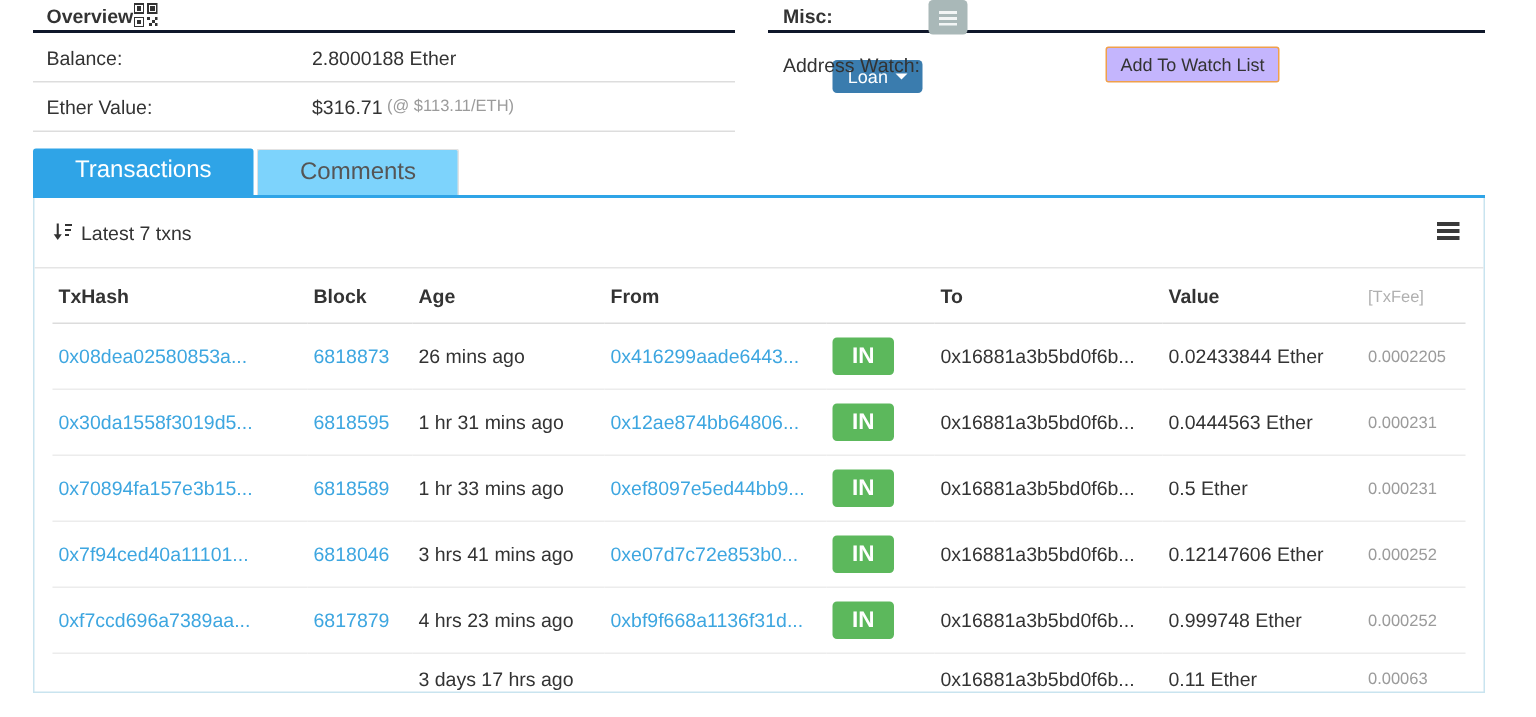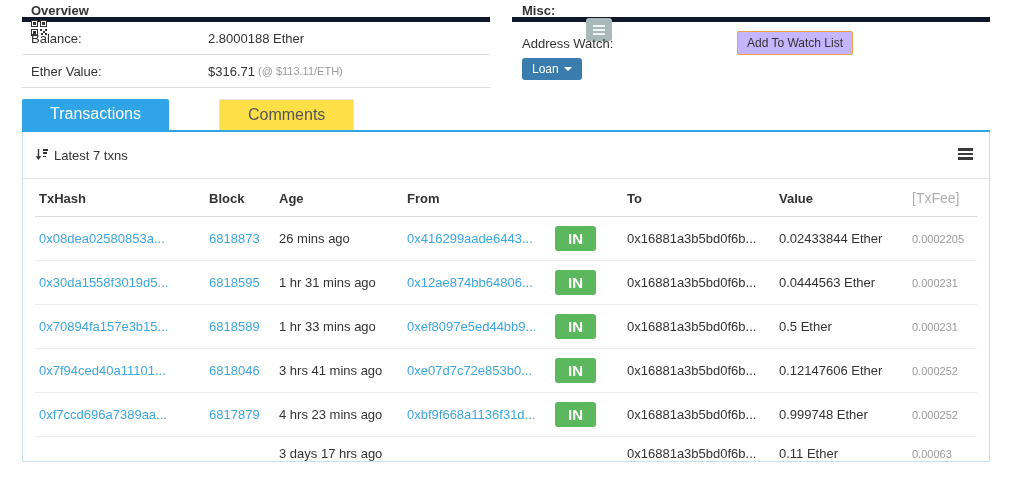--- a/index.html
+++ b/index.html
@@ -13,22 +13,21 @@
 
   
   .top-section { display: flex; padding: 0 34px 0 22px; }
   .overview-panel { width: 468px; flex: none; }
   .top-gap { width: 22px; flex: none; }
   .misc-panel { flex: 1; }
 
   .panel-head {
     height: 22px; display: flex; align-items: flex-start;
     justify-content: flex-start; padding-left: 9px;
-    border-bottom: 5px solid #0f172a;
-    flex-direction: column;
+    border-bottom: 2px solid #0f172a;
   }
   .panel-head .head-title { font-weight: bold; color: #333; padding-top: 3px; }
 
   .kv-row { display: flex; align-items: center; height: 33px; border-bottom: 1px solid #ddd; padding-left: 9px; }
   .kv-row.last { border-bottom: none; }
   .kv-label { width: 177px; flex: none; }
   .kv-value { color: #333; }
   .rate-note { color: #9b9b9b; font-size: 11px; margin-left: 3px; }
 
   .misc-head { padding-left: 10px; }
@@ -56,41 +55,41 @@
   .tabs {
     margin: 11px 34px 0 22px;
     border-bottom: 2px solid #2fa4e7;
     display: flex;
   }
   .tab {
     padding: 6px 28px; font-size: 16px; cursor: pointer; margin-right: 2px;
     border-radius: 2px 2px 0 0;
   }
   .tab.active { background: #2fa4e7; color: #fff; }
-  .tab.inactive { background: #fde047; color: #555; border: 1px solid #e2e2e2; border-bottom: none; margin-left: 48px; }
+  .tab.inactive { background: #7dd3fc; color: #555; border: 1px solid #e2e2e2; border-bottom: none; }
 
   
   .tx-panel {
     margin: 0 34px 0 22px;
     border: 1px solid #c9e4ef; border-top: none;
     height: 330px;
   }
   .latest-bar {
     display: flex; justify-content: space-between; align-items: center;
     padding: 14px 12px 13px 12px; border-bottom: 1px solid #e5e5e5;
   }
   .latest-left { display: flex; align-items: center; gap: 6px; }
   .menu-btn { background: none; border: none; cursor: pointer; padding: 2px 4px; }
 
   table.tx-table { width: calc(100% - 24px); margin: 0 12px; border-collapse: collapse; table-layout: fixed; }
   .tx-table th {
     text-align: left; font-weight: bold; font-size: 13px; color: #333;
     padding: 11px 4px 10px 4px; border-bottom: 1px solid #dcdcdc;
   }
-  .tx-table th.txfee-h { color: #b0b0b0; font-weight: normal; font-size: 14px; }
+  .tx-table th.txfee-h { color: #b0b0b0; font-weight: normal; font-size: 11px; }
   .tx-table td {
     padding: 9px 4px; border-bottom: 1px solid #ececec;
     font-size: 13px; color: #333; vertical-align: middle;
     white-space: nowrap; overflow: hidden;
   }
   .tx-table tr:last-child td { border-bottom: none; }
   .badge-in {
     display: inline-block; background: #5cb85c; color: #fff;
     font-size: 15px; font-weight: bold; padding: 4px 13px; border-radius: 3px;
   }

